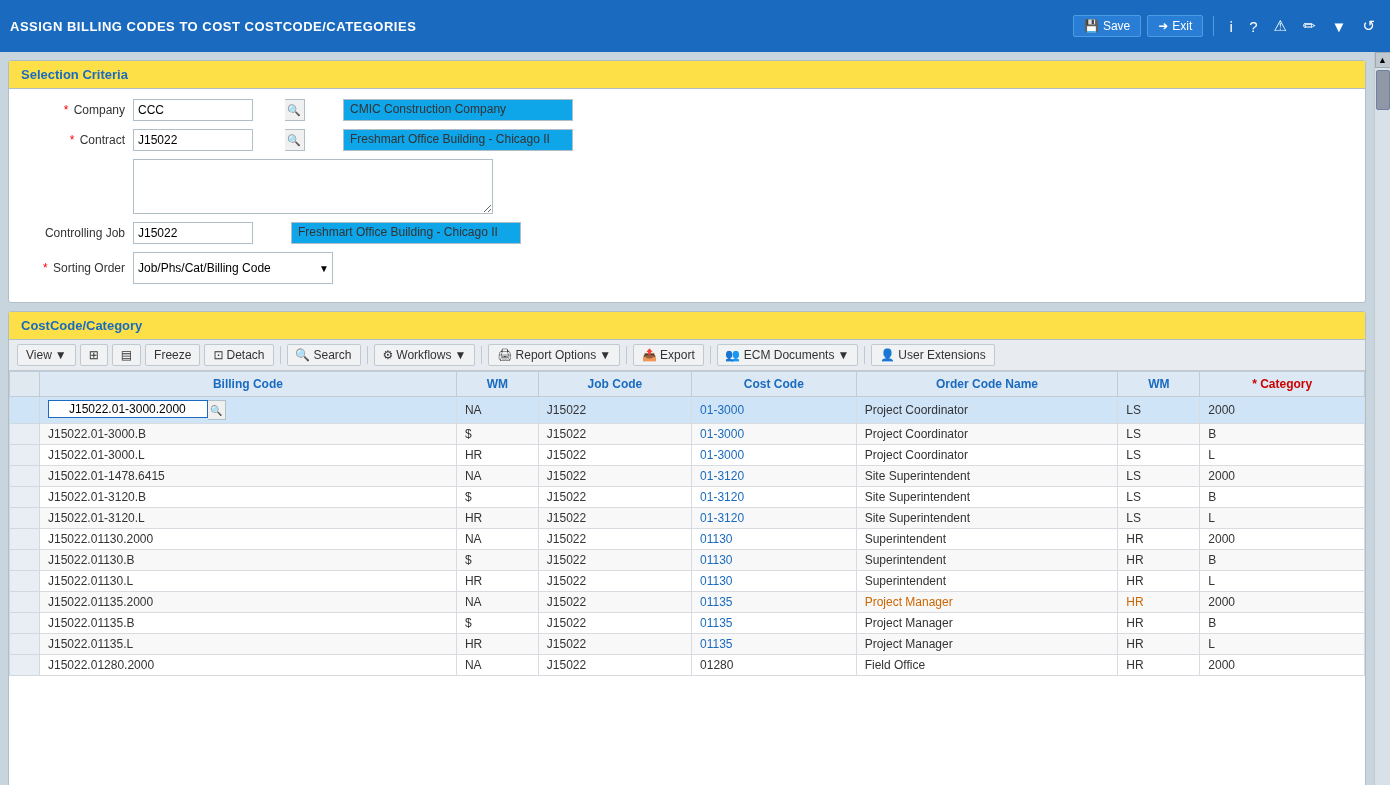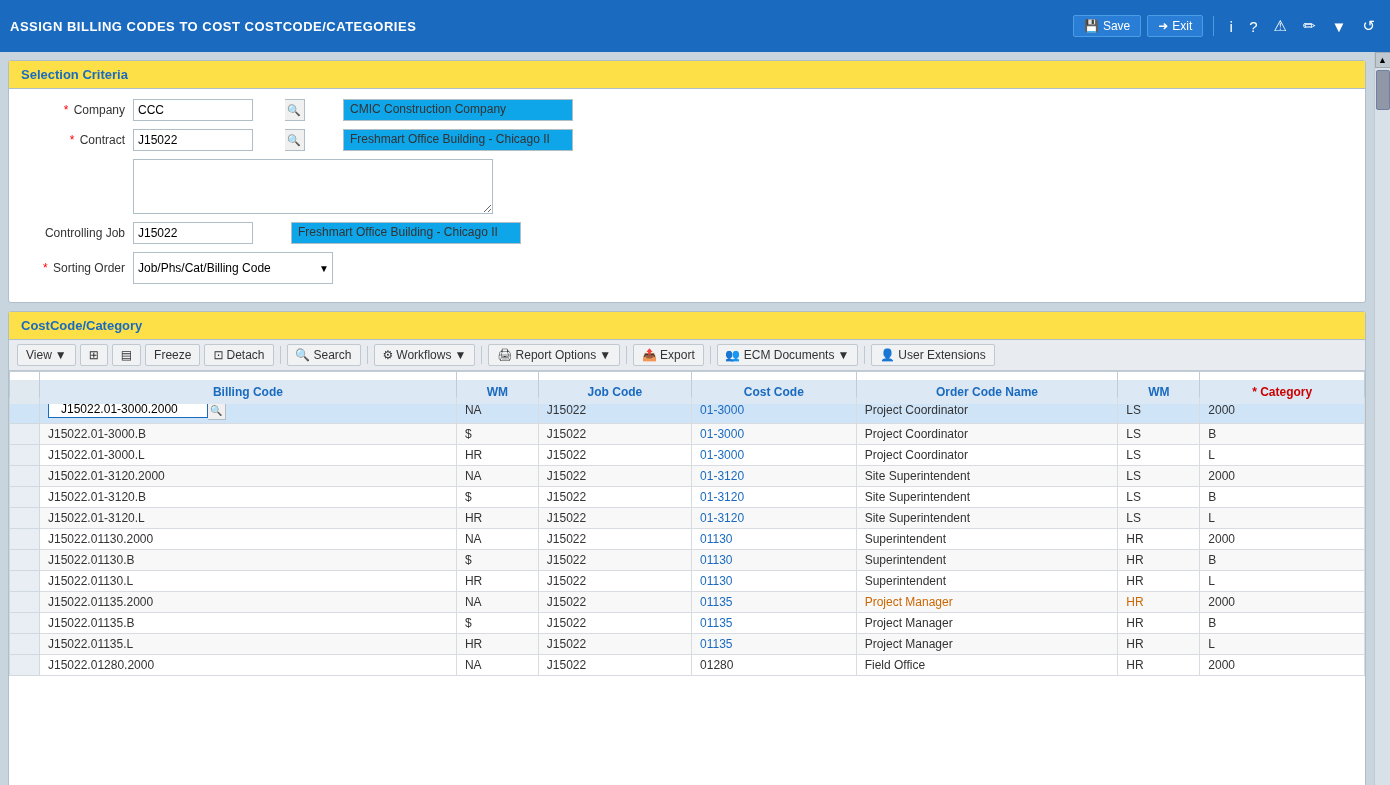--- a/index.html
+++ b/index.html
@@ -214,21 +214,21 @@
     }
     thead th {
       background: #dce8f4;
       border: 1px solid #c0ccd8;
       padding: 5px 8px;
       color: #1a6bbf;
       font-weight: bold;
       text-align: center;
       white-space: nowrap;
       position: sticky;
-      top: 8px;
+      top: 0;
     }
     tbody tr {
       background: white;
     }
     tbody tr:nth-child(even) {
       background: #f8f8f8;
     }
     tbody td {
       border: 1px solid #d8dce0;
       padding: 3px 8px;
@@ -247,21 +247,21 @@
       text-align: center;
       border: 1px solid #d0d8e0;
     }
     .selected-row td {
       background: #d0e4f8;
     }
     .selected-input {
       border: 1px solid #1a6bbf;
       background: white;
       width: 100%;
-      padding: 1px 12px;
+      padding: 1px 20px;
     }
   </style>
 </head>
 <body>
 
 <div class="header">
   <span class="header-title">ASSIGN BILLING CODES TO COST COSTCODE/CATEGORIES</span>
   <div class="header-actions">
     <button class="header-btn">
       <span>💾</span>
@@ -458,21 +458,21 @@
                 <td>J15022.01-3000.L</td>
                 <td>HR</td>
                 <td>J15022</td>
                 <td class="td-link" style="color: rgb(26, 107, 191);">01-3000</td>
                 <td>Project Coordinator</td>
                 <td>LS</td>
                 <td>L</td>
               </tr>
               <tr>
                 <td class="row-num-col"></td>
-                <td>J15022.01-3120.2000</td>
+                <td>J15022.01-1478.6415</td>
                 <td>NA</td>
                 <td>J15022</td>
                 <td class="td-link" style="color: rgb(26, 107, 191);">01-3120</td>
                 <td>Site Superintendent</td>
                 <td>LS</td>
                 <td>2000</td>
               </tr>
               <tr>
                 <td class="row-num-col"></td>
                 <td>J15022.01-3120.B</td>

